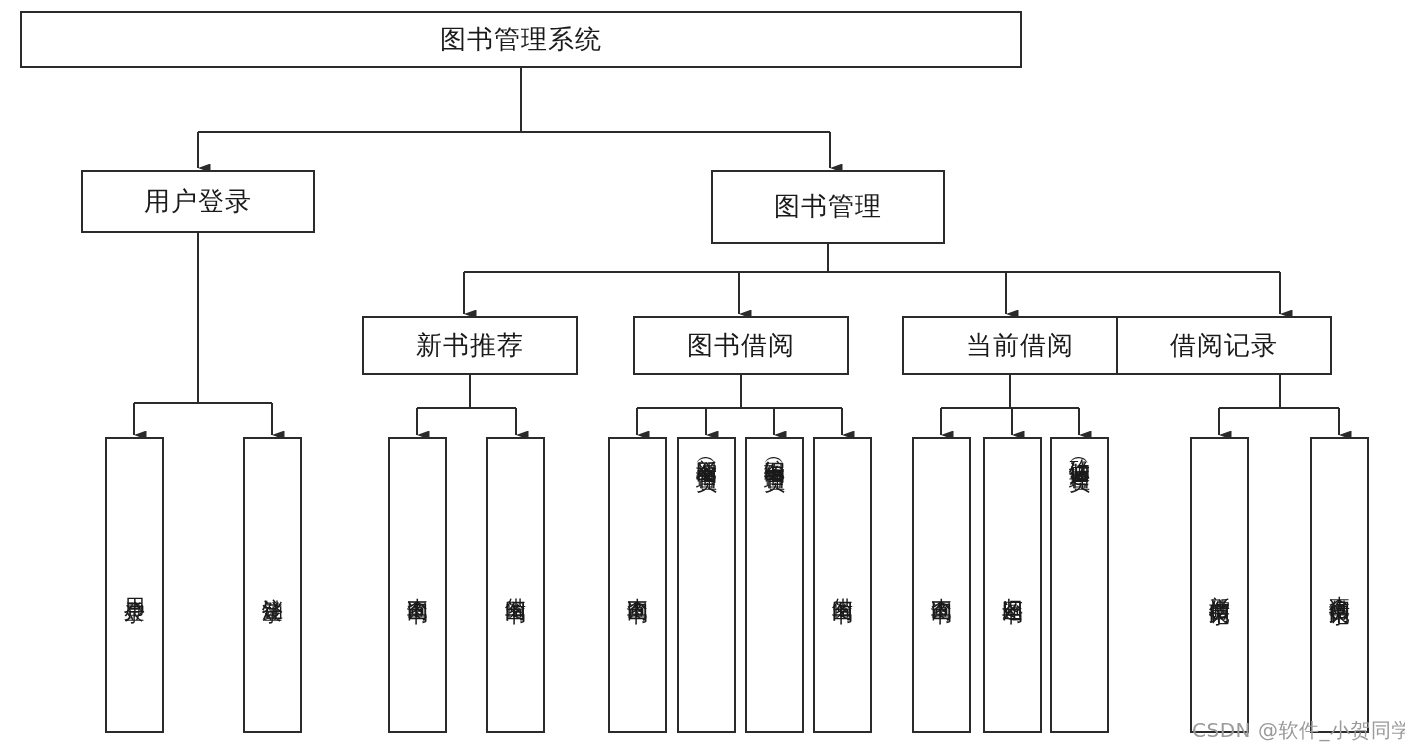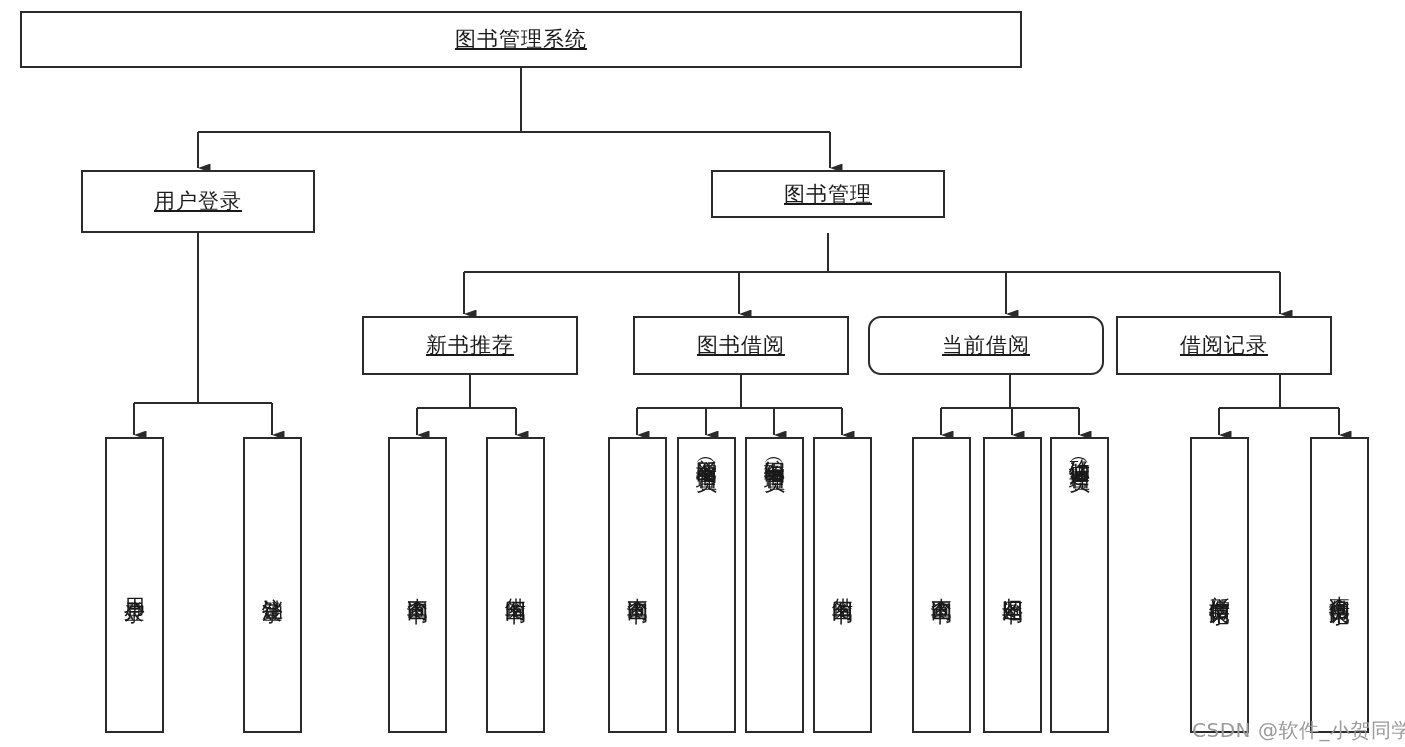--- a/index.html
+++ b/index.html
@@ -27,24 +27,23 @@
     box-sizing:border-box;
     background:#ffffff;
     border:2px solid #2b2b2b;
     display:flex;
     align-items:center;
     justify-content:center;
     text-align:center;
     color:#1a1a1a;
   }
   .node-h{           
-    font-size:21px;
+    font-size:26px;
     line-height:1.15;
     letter-spacing:1px;
-    text-decoration:underline;
   }
   .node-v{           
     font-size:21px;
     letter-spacing:2px;
     writing-mode:vertical-rl;
     text-orientation:upright;
     align-items:center;
     justify-content:center;
     padding:3px 0;
     overflow:visible;
@@ -117,31 +116,31 @@
     </g>
   </svg>
 
   <div class="node node-h" style="left: 20px; top: 11px; width: 1002px; height: 57px;">
     <span>图书管理系统</span>
   </div>
 
   <div class="node node-h" style="left: 81px; top: 170px; width: 234px; height: 63px;">
     <span>用户登录</span>
   </div>
-  <div class="node node-h" style="left: 711px; top: 170px; width: 234px; height: 48px;">
+  <div class="node node-h" style="left: 711px; top: 170px; width: 234px; height: 74px;">
     <span>图书管理</span>
   </div>
 
   <div class="node node-h" style="left: 633px; top: 316px; width: 216px; height: 59px;">
     <span>图书借阅</span>
   </div>
   <div class="node node-h" style="left: 362px; top: 316px; width: 216px; height: 59px;">
     <span>新书推荐</span>
   </div>
-  <div class="node node-h" style="left: 868px; top: 316px; width: 236px; height: 59px; border-radius: 13px;">
+  <div class="node node-h" style="left: 902px; top: 316px; width: 236px; height: 59px;">
     <span>当前借阅</span>
   </div>
   <div class="node node-h" style="left: 1116px; top: 316px; width: 216px; height: 59px;">
     <span>借阅记录</span>
   </div>
 
   <div class="node node-v" style="left: 105px; top: 437px; width: 59px; height: 296px;">
     <span>用户登录</span>
   </div>
   <div class="node node-v" style="left: 243px; top: 437px; width: 59px; height: 296px;">

